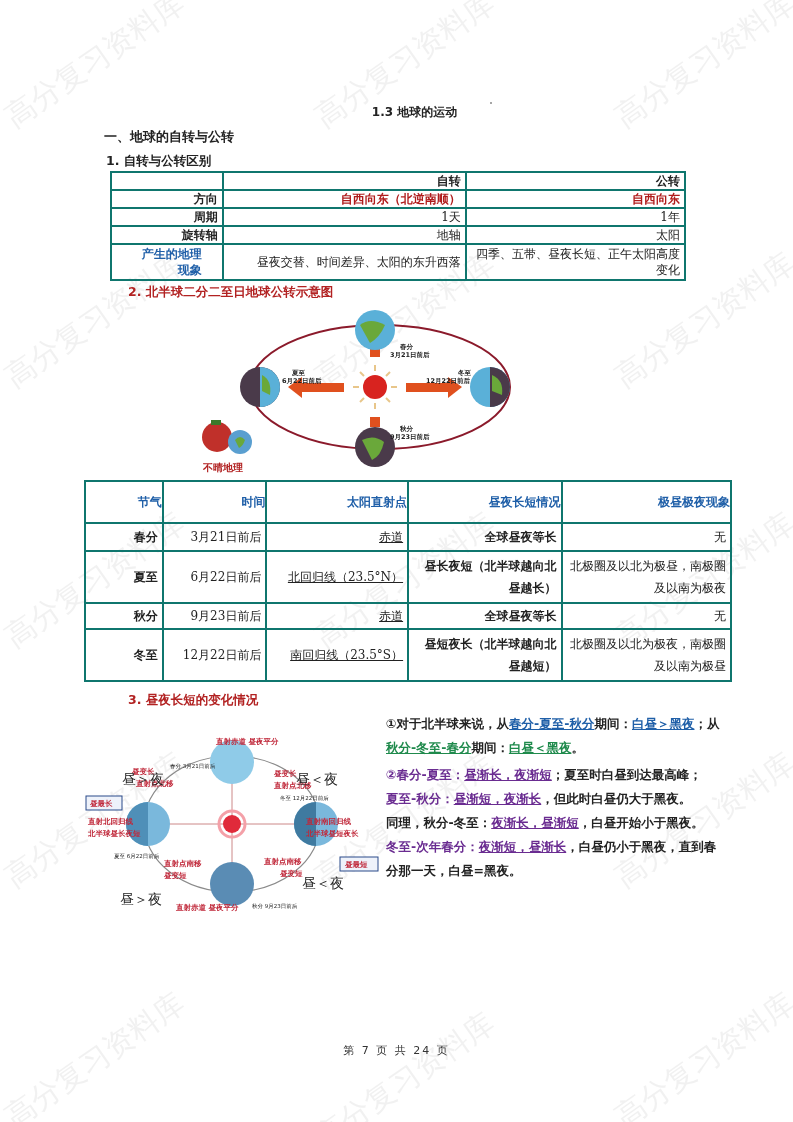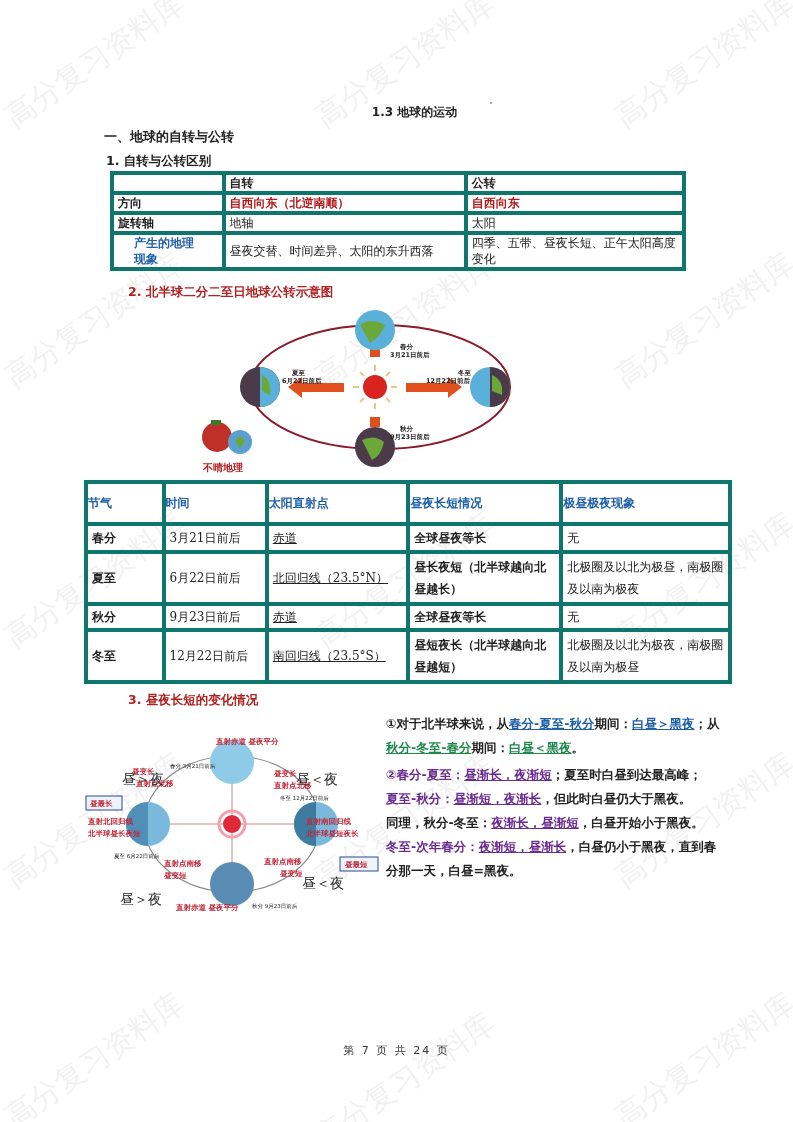--- a/index.html
+++ b/index.html
@@ -5,21 +5,21 @@
   * { box-sizing: border-box; margin: 0; padding: 0; }
   html, body { width: 793px; height: 1122px; background: #ffffff; overflow: hidden; }
   body { position: relative; font-family: "DejaVu Serif", "Liberation Serif", serif; color: #222; }
   .wm { position: absolute; font-family: "DejaVu Sans", sans-serif; font-size: 30px; color: rgba(190,190,190,0.22); transform: rotate(-35deg); white-space: nowrap; pointer-events: none; }
   .title { position: absolute; top: 104px; left: 0; width: 793px; text-align: center; font-size: 12px; font-weight: bold; font-family: "DejaVu Sans", sans-serif; padding-left: 36px; }
   .h1 { position: absolute; top: 128px; left: 104px; font-size: 13px; font-weight: bold; font-family: Liberation Sans, sans-serif; }
   .h2 { position: absolute; font-size: 12.5px; font-weight: bold; font-family: "DejaVu Sans", sans-serif; }
   .h2.black { color: #222; }
   .h2.red { color: #b22222; margin-left: 22px; }
   table { border-collapse: collapse; position: absolute; }
-  td, th { border: 4px solid #0f766e; text-align: left; vertical-align: middle; font-size: 12px; line-height: 16px; font-weight: normal; }
+  td, th { border: 2px solid #0f766e; text-align: right; vertical-align: middle; font-size: 12px; line-height: 16px; font-weight: normal; }
   .t1 { left: 110px; top: 171px; width: 576px; }
   .t1 td { height: 18px; padding: 0 4px; }
   .t1 .rowh { font-weight: bold; font-family: "DejaVu Sans", sans-serif; }
   .t1 .blue { color: #1f5fa8; }
   .t1 .red { color: #b01c1c; font-weight: bold; font-family: "DejaVu Sans", sans-serif; }
   .t2 { left: 84px; top: 480px; width: 648px; }
   .t2 th { height: 42px; color: #1f5fa8; font-weight: bold; font-family: "DejaVu Sans", sans-serif; font-size: 12px; }
   .t2 td { padding: 2px 4px; }
   .t2 .rowh { font-weight: bold; font-family: "DejaVu Sans", sans-serif; }
   .t2 .bold { font-weight: bold; font-family: "DejaVu Sans", sans-serif; }
@@ -67,20 +67,25 @@
   <tbody>
       <tr>
     <td></td>
     <td class="rowh">自转</td>
     <td class="rowh">公转</td>
   </tr>
   <tr>
     <td class="rowh">方向</td>
     <td class="red">自西向东（北逆南顺）</td>
     <td class="red">自西向东</td>
+  </tr>
+  <tr>
+    <td class="rowh">周期</td>
+    <td>1天</td>
+    <td>1年</td>
   </tr>
   <tr>
     <td class="rowh">旋转轴</td>
     <td>地轴</td>
     <td>太阳</td>
   </tr>
   <tr>
     <td class="rowh blue" style="height:36px; padding:0 20px;">产生的地理现象</td>
     <td>昼夜交替、时间差异、太阳的东升西落</td>
     <td>四季、五带、昼夜长短、正午太阳高度变化</td>

